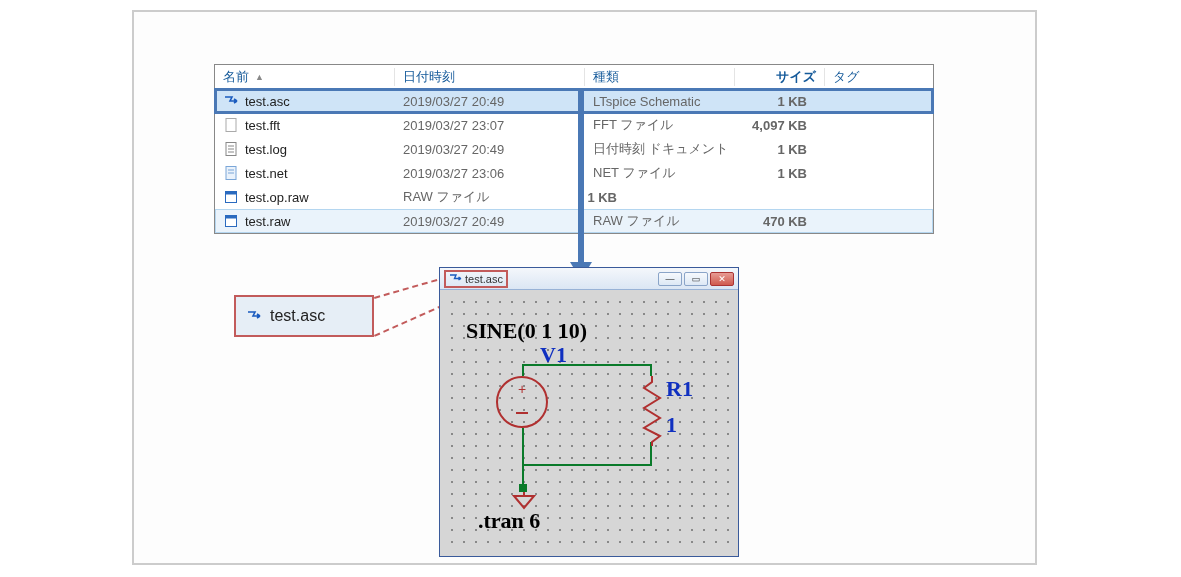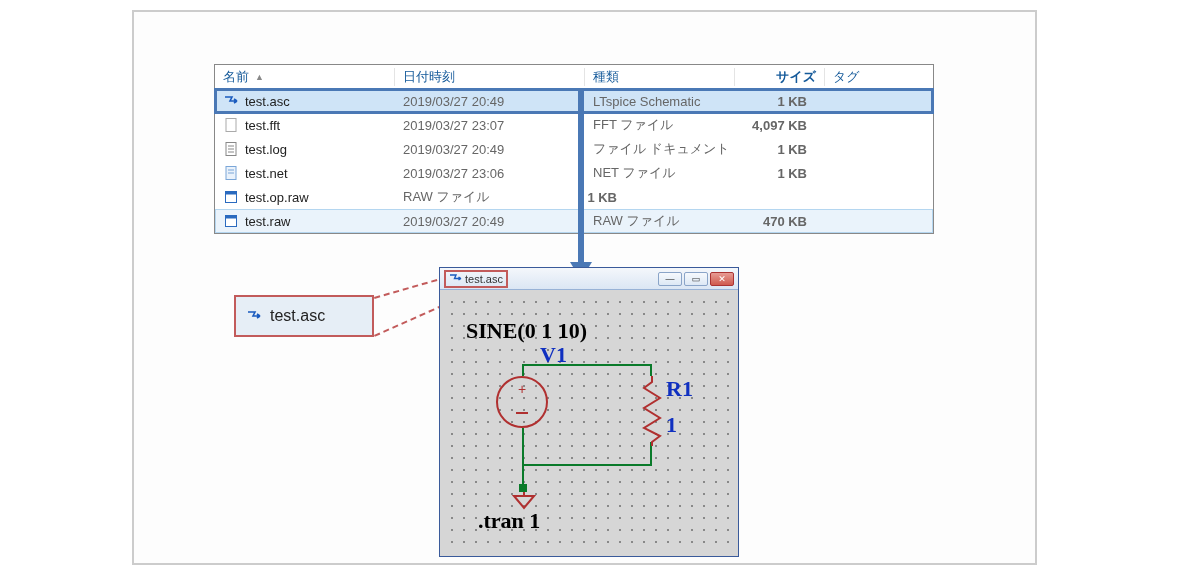--- a/index.html
+++ b/index.html
@@ -240,21 +240,21 @@
               <svg width="16" height="16">
                 <rect x="3" y="1.5" width="10" height="13" fill="#fff" stroke="#888"></rect>
                 <line x1="5" y1="5" x2="11" y2="5" stroke="#888"></line>
                 <line x1="5" y1="8" x2="11" y2="8" stroke="#888"></line>
                 <line x1="5" y1="11" x2="11" y2="11" stroke="#888"></line>
               </svg>
             </span>
             <span class="row-filename">test.log</span>
           </div>
           <div class="col-date">2019/03/27 20:49</div>
-          <div class="col-type">ファイル ドキュメント</div>
+          <div class="col-type">日付時刻 ドキュメント</div>
           <div class="col-size">1 KB</div>
           <div class="col-tag"></div>
         </div>
         <div class="list-row">
           <div class="col-name">
             <span class="file-icon">
               <svg width="16" height="16">
                 <rect x="3" y="1.5" width="10" height="13" fill="#eaf2fb" stroke="#7aa6d8"></rect>
                 <line x1="5" y1="5" x2="11" y2="5" stroke="#7aa6d8"></line>
                 <line x1="5" y1="8" x2="11" y2="8" stroke="#7aa6d8"></line>
@@ -329,21 +329,21 @@
         <div class="win-btn close">✕</div>
       </div>
     </div>
 
     <div class="schem-canvas">
 
       <div class="schem-txt" style="left:20px; top:22px;">SINE(0 1 10)</div>
       <div class="schem-txt blue" style="left:94px; top:46px;">V1</div>
       <div class="schem-txt blue" style="left:220px; top:80px;">R1</div>
       <div class="schem-txt blue" style="left:220px; top:116px;">1</div>
-      <div class="schem-txt" style="left:32px; top:212px;">.tran 1</div>
+      <div class="schem-txt" style="left:32px; top:212px;">.tran 6</div>
 
       <div class="wire" style="left:76px;  top:68px;  width:130px; height:2px;"></div>
       <div class="wire" style="left:204px; top:68px;  width:2px;   height:12px;"></div>
       <div class="wire" style="left:204px; top:146px; width:2px;   height:24px;"></div>
       <div class="wire" style="left:76px;  top:168px; width:130px; height:2px;"></div>
       <div class="wire" style="left:76px;  top:68px;  width:2px;   height:12px;"></div>
       <div class="wire" style="left:76px;  top:132px; width:2px;   height:60px;"></div>
 
       <div class="vsrc" style="left:50px; top:80px;"></div>
 

